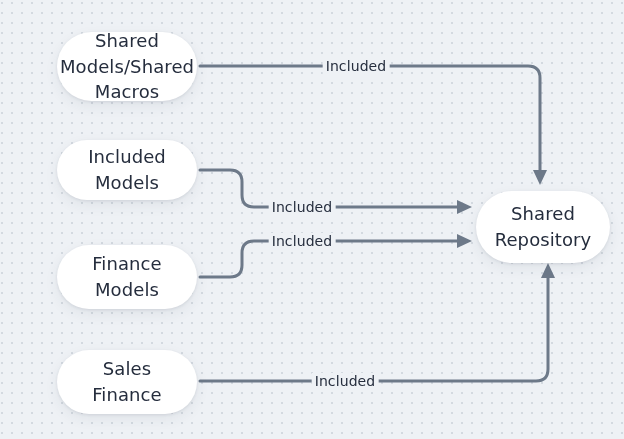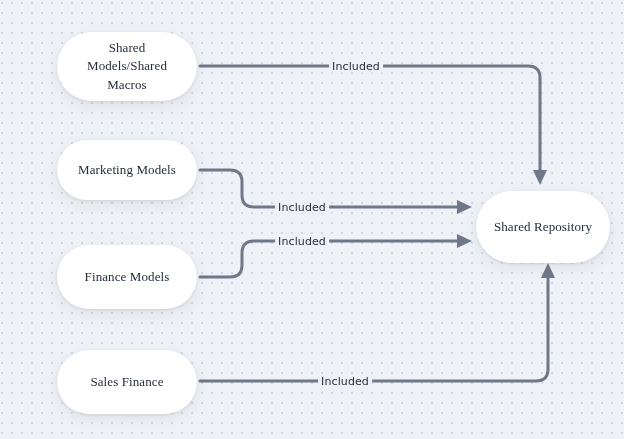--- a/index.html
+++ b/index.html
@@ -32,34 +32,33 @@
   .node {
     position: absolute;
     background: #ffffff;
     border-radius: 999px;
     box-shadow: 0 1px 3px rgba(40,50,70,0.10), 0 5px 14px rgba(40,50,70,0.07);
     display: flex;
     align-items: center;
     justify-content: center;
     text-align: center;
     color: #252d3d;
-    font-size: 13px;
+    font-size: 18px;
     line-height: 1.42;
     letter-spacing: 0.1px;
     z-index: 3;
     box-sizing: border-box;
     padding: 0 12px;
     white-space: pre-line;
-    font-family: Liberation Serif, serif;
   }
   .edge-label {
     position: absolute;
     z-index: 4;
     color: #262e3e;
-    font-size: 11px;
+    font-size: 14px;
     letter-spacing: 0.1px;
     background: #eef1f5;
     padding: 0 3px;
     transform: translate(-50%, -50%);
     white-space: nowrap;
   }
   .edge-path {
     fill: none;
     stroke: #6d7989;
     stroke-width: 3;
@@ -98,21 +97,21 @@
     </g>
   </svg>
 
   <div class="node" style="left:57px; top:32px; width:140px; height:69px;">
     <span>Shared
 Models/Shared
 Macros</span>
   </div>
 
   <div class="node" style="left:57px; top:140px; width:140px; height:60px;">
-    <span>Marketing Models</span>
+    <span>Included Models</span>
   </div>
 
   <div class="node" style="left:57px; top:245px; width:140px; height:64px;align-items:center;">
     <span>Finance Models</span>
   </div>
 
   <div class="node" style="left:57px; top:350px; width:140px; height:64px;">
     <span>Sales Finance</span>
   </div>
 

